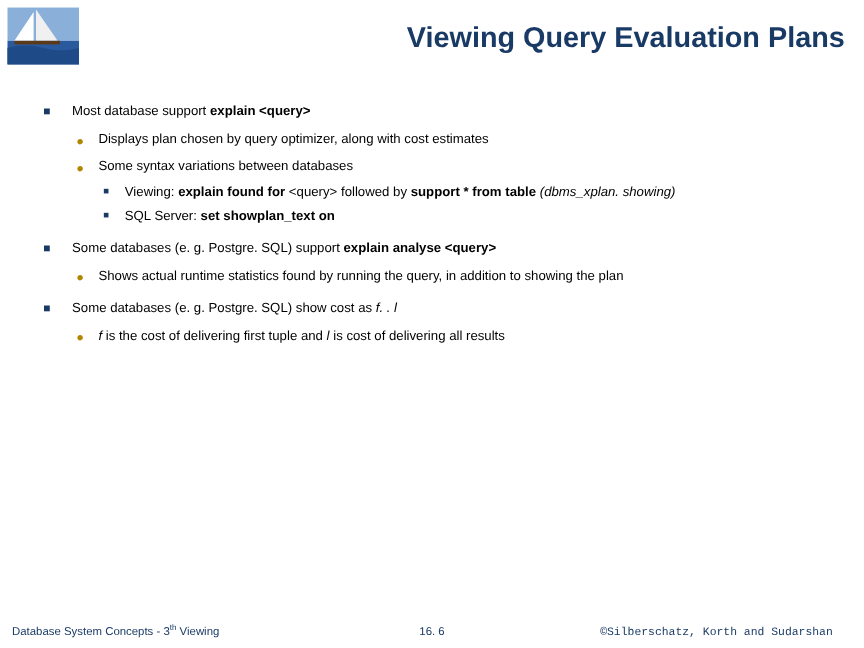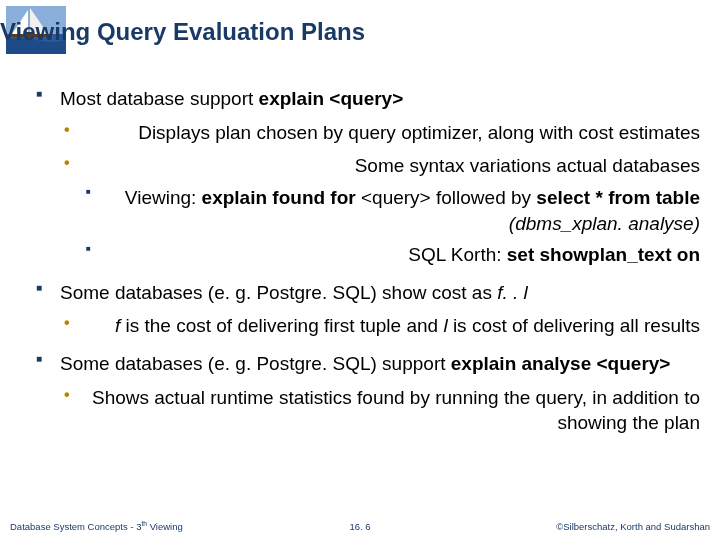--- a/index.html
+++ b/index.html
@@ -16,61 +16,61 @@
   }
   .logo {
     position: absolute;
     top: 6px; left: 6px;
     width: 60px; height: 48px;
     overflow: hidden;
   }
   .title {
     position: absolute;
     top: 18px; left: 0; width: 704px;
-    text-align: left;
+    text-align: right;
     font-size: 24px;
     font-weight: bold;
     color: #1a3a66;
   }
   .content {
     position: absolute;
     top: 86px; left: 36px; right: 20px;
-    font-size: 19px;
+    font-size: 11px;
     color: #000;
     line-height: 1.35;
   }
   ul.lvl1 { list-style: none; margin: 0; padding: 0; }
   ul.lvl1 > li { position: relative; padding-left: 24px; margin-bottom: 12px; }
   ul.lvl1 > li::before {
     content: "■"; position: absolute; left: 0; top: 1px;
     color: #1a3a66; font-size: 10px;
   }
   ul.lvl2 { list-style: none; margin: 6px 0 0 0; padding: 0; }
-  ul.lvl2 > li { position: relative; padding-left: 22px; margin-top: 8px; text-align: right; }
+  ul.lvl2 > li { position: relative; padding-left: 22px; margin-top: 8px; }
   ul.lvl2 > li::before {
     content: "•"; position: absolute; left: 4px; top: -1px;
     color: #b38600; font-size: 16px; font-weight: bold;
   }
   ul.lvl3 { list-style: none; margin: 6px 0 0 0; padding: 0; }
   ul.lvl3 > li { position: relative; padding-left: 22px; margin-top: 6px; }
   ul.lvl3 > li::before {
     content: "■"; position: absolute; left: 4px; top: 2px;
     color: #1a3a66; font-size: 8px;
   }
   .bold { font-weight: bold; }
   .italic { font-style: italic; }
   .footer {
     position: absolute;
     bottom: 8px; left: 10px; right: 10px;
     font-size: 9.5px;
     color: #1a3a66;
   }
   .footer .left { position: absolute; left: 0; bottom: 0; }
   .footer .center { position: absolute; left: 0; right: 0; bottom: 0; text-align: center; }
-  .footer .right { position: absolute; right: 0; bottom: 0; }
+  .footer .right { position: absolute; right: 16px; bottom: 0; font-family: Liberation Mono, monospace; }
   sup { font-size: 0.7em; }
 </style>
 </head>
 <body>
 <div class="slide">
 
   <div class="logo">
     <svg width="60" height="48" viewBox="0 0 60 48">
       <rect x="0" y="0" width="60" height="28" fill="#8ab0d9"></rect>
       <rect x="0" y="28" width="60" height="20" fill="#2a5a9e"></rect>
@@ -83,44 +83,44 @@
 
   <div class="title">Viewing Query Evaluation Plans</div>
 
   <div class="content">
     <ul class="lvl1">
       <li>
         <span>Most database support  </span><span class="bold">explain &lt;query&gt;</span>
         <ul class="lvl2">
           <li><span>Displays plan chosen by query optimizer, along with cost estimates</span></li>
           <li>
-            <span>Some syntax variations actual databases</span>
+            <span>Some syntax variations between databases</span>
             <ul class="lvl3">
               <li>
-                <span>Viewing:  </span><span class="bold">explain found for </span><span>&lt;query&gt; followed by </span><span class="bold">select * from table</span><span class="italic"> (dbms_xplan. analyse)</span>
+                <span>Viewing:  </span><span class="bold">explain found for </span><span>&lt;query&gt; followed by </span><span class="bold">support * from table</span><span class="italic"> (dbms_xplan. showing)</span>
               </li>
               <li>
-                <span>SQL Korth:  </span><span class="bold">set showplan_text on</span>
+                <span>SQL Server:  </span><span class="bold">set showplan_text on</span>
               </li>
             </ul>
           </li>
+        </ul>
+      </li>
+      <li>
+        <span>Some databases (e. g. Postgre. SQL) support  </span><span class="bold">explain analyse &lt;query&gt;</span>
+        <ul class="lvl2">
+          <li><span>Shows actual runtime statistics found by running the query, in addition to showing the plan</span></li>
         </ul>
       </li>
       <li>
         <span>Some databases (e. g. Postgre. SQL) show cost as   </span><span class="italic">f. . l</span>
         <ul class="lvl2">
           <li>
             <span class="italic">f</span><span> is the cost of delivering first tuple and </span><span class="italic">l</span><span> is cost of delivering all results</span>
           </li>
-        </ul>
-      </li>
-      <li>
-        <span>Some databases (e. g. Postgre. SQL) support  </span><span class="bold">explain analyse &lt;query&gt;</span>
-        <ul class="lvl2">
-          <li><span>Shows actual runtime statistics found by running the query, in addition to showing the plan</span></li>
         </ul>
       </li>
     </ul>
   </div>
 
   <div class="footer">
     <div class="left">
       <span>Database System Concepts - 3</span><sup>th</sup><span> Viewing</span>
     </div>
     <div class="center">16. 6</div>

